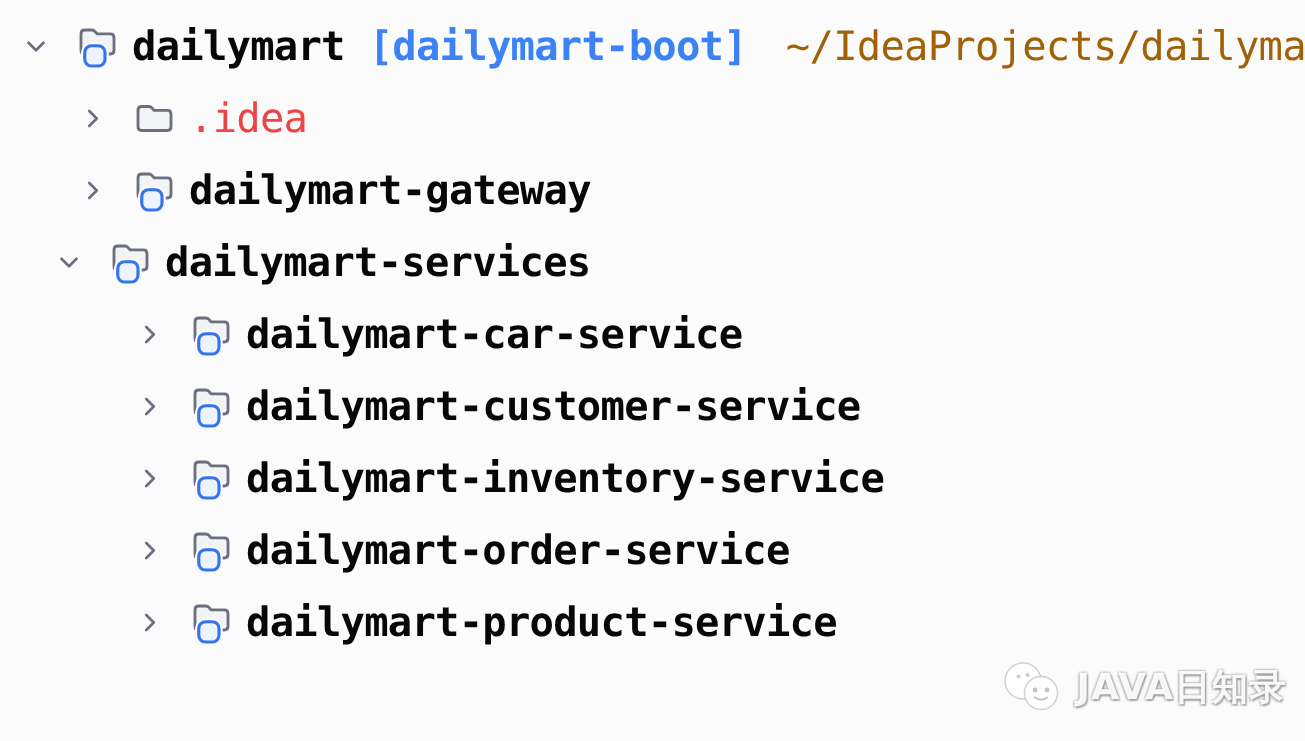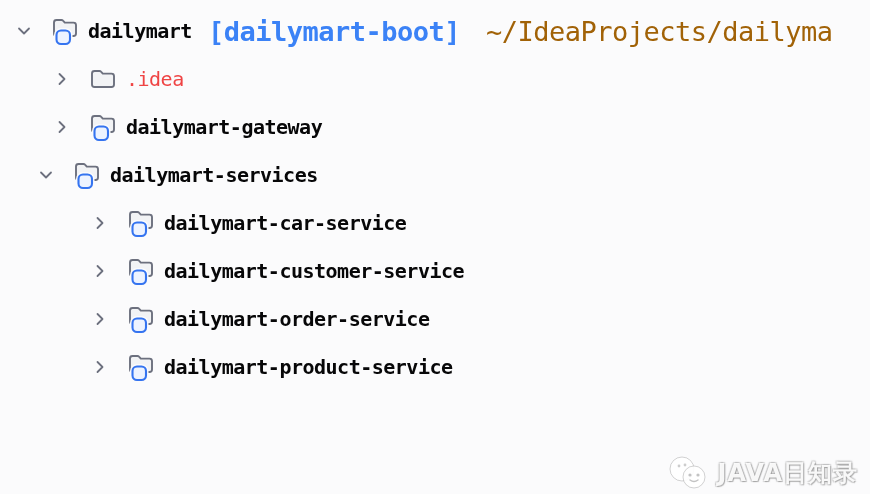--- a/index.html
+++ b/index.html
@@ -26,21 +26,21 @@
     cursor: pointer;
   }
   .chevron svg { display:block; }
   .nodeicon {
     width: 30px; height: 30px;
     margin-right: 8px;
     flex: 0 0 auto;
     display: inline-flex; align-items: center; justify-content: center;
   }
   .label {
-    font-size: 20px;
+    font-size: 27px;
     font-weight: bold;
     color: #070708;
     letter-spacing: -0.5px;
   }
   .label.plain { font-weight: normal; }
   .qualifier {
     font-size: 27px;
     font-weight: bold;
     color: #3b82f6;
     margin-left: 16px;
@@ -48,21 +48,21 @@
   }
   .rootpath {
     font-size: 27px;
     color: #a16207;
     margin-left: 26px;
     letter-spacing: -0.5px;
   }
   .watermark {
     position: absolute;
     right: 12px;
-    bottom: 1px;
+    bottom: 16px;
     display: flex;
     flex-direction: column;
     align-items: flex-end;
     pointer-events: none;
     font-family: "DejaVu Sans", "Liberation Sans", sans-serif;
   }
   .wm-top { display:flex; align-items:center; }
   .wm-emoji { margin-right: 8px; opacity: .95; transform: translateY(2px); }
   .wm-title {
     font-size: 24px;
@@ -165,20 +165,33 @@
     <span class="nodeicon"><svg width="30" height="30" viewBox="0 0 30 30">
             <g transform="translate(2,0)">
               <path d="M2 6.5 C2 5 3 4 4.5 4 H9.4 C10 4 10.6 4.25 11 4.7 L12.8 6.6 H21.5 C23 6.6 24 7.6 24 9.1 V17.5 C24 19 23 20 21.5 20 H4.5 C3 20 2 19 2 17.5 Z" fill="#F2F3F5" stroke="#6C707E" stroke-width="1.9" stroke-linejoin="round"></path>
             </g>
             <rect x="6.5" y="14.5" width="13.5" height="13.5" rx="4.5" fill="#FFFFFF" stroke="#FBFBFC" stroke-width="5"></rect>
             <rect x="6.5" y="14.5" width="13.5" height="13.5" rx="4.5" fill="#EDF3FF" stroke="#3574F0" stroke-width="2.1"></rect>
           </svg></span>
     <span class="label">dailymart-customer-service</span>
   </div>
 
+  <div class="row" style="padding-left: 90px;">
+    <span class="chevron"><svg width="20" height="20" viewBox="0 0 20 20">
+            <polyline points="7.5,5 12.5,10 7.5,15" fill="none" stroke="#6C707E" stroke-width="1.8" stroke-linecap="round" stroke-linejoin="round"></polyline>
+          </svg></span>
+    <span class="nodeicon"><svg width="30" height="30" viewBox="0 0 30 30">
+            <g transform="translate(2,0)">
+              <path d="M2 6.5 C2 5 3 4 4.5 4 H9.4 C10 4 10.6 4.25 11 4.7 L12.8 6.6 H21.5 C23 6.6 24 7.6 24 9.1 V17.5 C24 19 23 20 21.5 20 H4.5 C3 20 2 19 2 17.5 Z" fill="#F2F3F5" stroke="#6C707E" stroke-width="1.9" stroke-linejoin="round"></path>
+            </g>
+            <rect x="6.5" y="14.5" width="13.5" height="13.5" rx="4.5" fill="#FFFFFF" stroke="#FBFBFC" stroke-width="5"></rect>
+            <rect x="6.5" y="14.5" width="13.5" height="13.5" rx="4.5" fill="#EDF3FF" stroke="#3574F0" stroke-width="2.1"></rect>
+          </svg></span>
+    <span class="label">dailymart-inventory-service</span>
+  </div>
 
 
   <div class="row" style="padding-left: 90px;">
     <span class="chevron"><svg width="20" height="20" viewBox="0 0 20 20">
             <polyline points="7.5,5 12.5,10 7.5,15" fill="none" stroke="#6C707E" stroke-width="1.8" stroke-linecap="round" stroke-linejoin="round"></polyline>
           </svg></span>
     <span class="nodeicon"><svg width="30" height="30" viewBox="0 0 30 30">
             <g transform="translate(2,0)">
               <path d="M2 6.5 C2 5 3 4 4.5 4 H9.4 C10 4 10.6 4.25 11 4.7 L12.8 6.6 H21.5 C23 6.6 24 7.6 24 9.1 V17.5 C24 19 23 20 21.5 20 H4.5 C3 20 2 19 2 17.5 Z" fill="#F2F3F5" stroke="#6C707E" stroke-width="1.9" stroke-linejoin="round"></path>
             </g>

